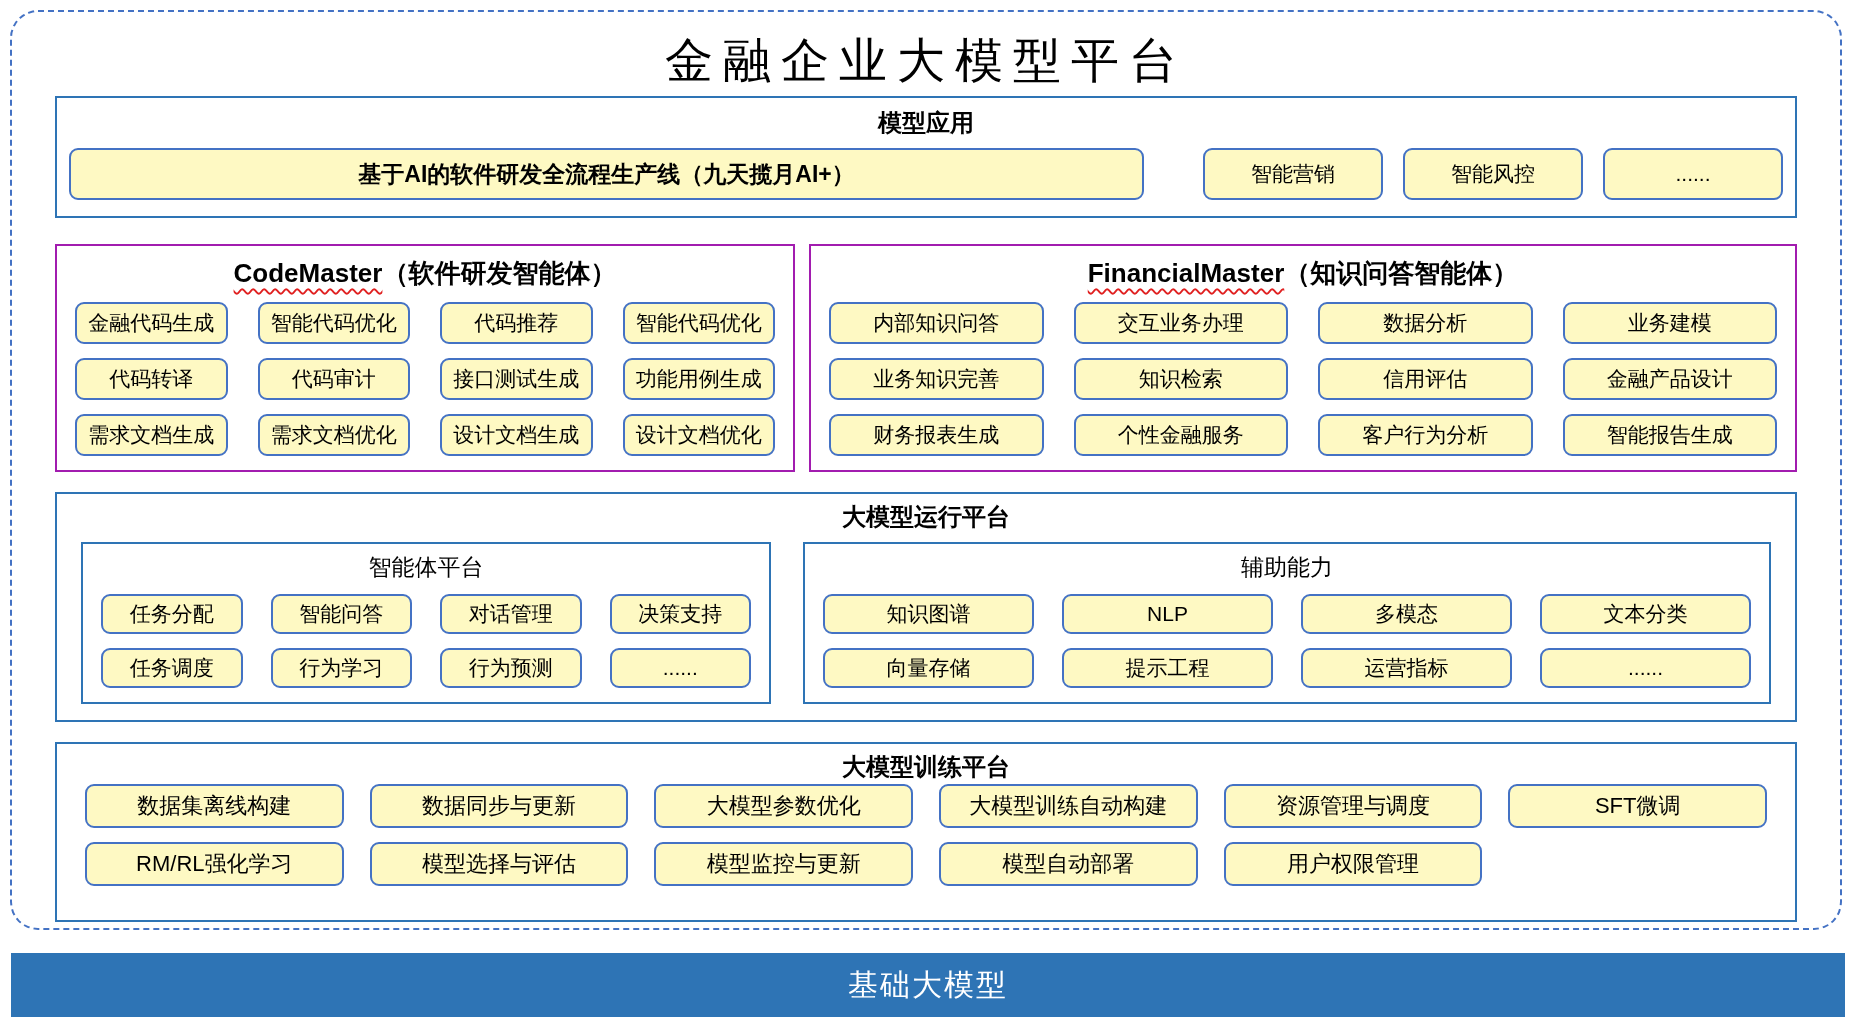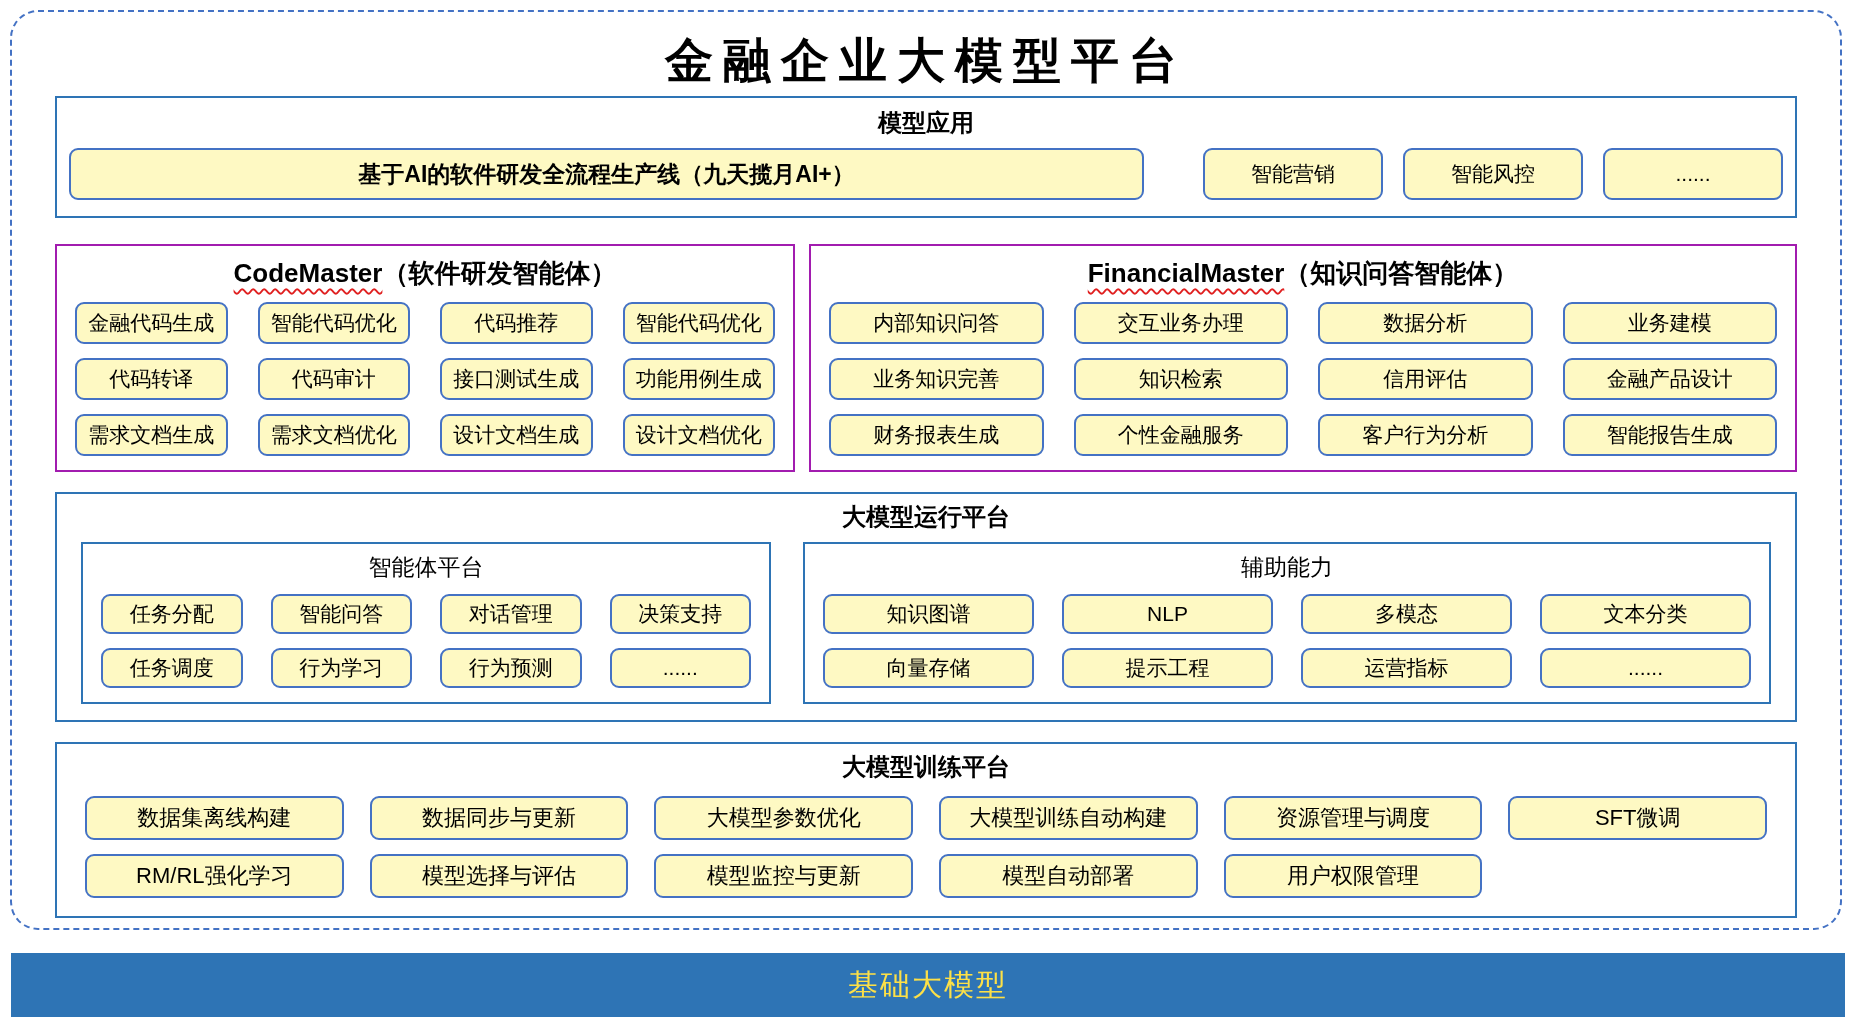--- a/index.html
+++ b/index.html
@@ -7,21 +7,21 @@
     width:1856px;height:1024px;position:relative;background:#ffffff;
     font-family:"Liberation Sans", sans-serif;color:#000;
     -webkit-font-smoothing:antialiased;
   }
   .frame{
     position:absolute;left:10px;top:10px;width:1832px;height:920px;
     border:2px dashed #4472C4;border-radius:28px;box-sizing:border-box;
     padding:14px 43px 0 43px;
   }
   .main-title{
-    text-align:center;font-family:"DejaVu Serif", serif;font-weight:bold;
+    text-align:center;font-family:"DejaVu Serif", serif;font-weight:normal;
     font-size:48px;line-height:68px;height:68px;letter-spacing:10px;
   }
   .section{
     border:2px solid #2E74B5;box-sizing:border-box;background:#fff;
   }
   .section-title{
     text-align:center;font-weight:bold;font-size:24px;line-height:34px;
   }
   
   #section-apps{margin-top:2px;padding:8px 12px 16px 12px;}
@@ -49,27 +49,27 @@
   
   #runtime{margin-top:20px;padding:6px 24px 16px 24px;}
   .runtime-row{display:flex;gap:32px;margin-top:8px;}
   .rt-box{border:2px solid #2E74B5;box-sizing:border-box;padding:6px 18px 14px 18px;}
   #rt-agent{width:690px;flex:0 0 auto;}
   #rt-aux{flex:1 1 auto;}
   .rt-title{text-align:center;font-size:23px;font-weight:normal;line-height:34px;}
   .rt-box .grid4{gap:14px 28px;}
   .rt-box .btn{height:40px;}
   
-  #training{margin-top:20px;padding:6px 28px 18px 28px;}
-  .grid6{display:grid;grid-template-columns:repeat(6,1fr);gap:14px 26px;margin-top:12px;}
+  #training{margin-top:20px;padding:6px 28px 34px 28px;}
+  .grid6{display:grid;grid-template-columns:repeat(6,1fr);gap:14px 26px;}
   .grid6 .btn{height:44px;font-size:22px;}
   
   .footer-bar{
     position:absolute;left:11px;top:953px;width:1834px;height:64px;
-    background:#2E74B5;color:#fde047;display:flex;align-items:center;justify-content:center;
+    background:#2E74B5;color:#ffffff;display:flex;align-items:center;justify-content:center;
     font-size:30px;letter-spacing:2px;
   }
 </style>
 </head>
 <body>
 
 <div class="frame">
 
   <div class="main-title">金融企业大模型平台</div>
 

